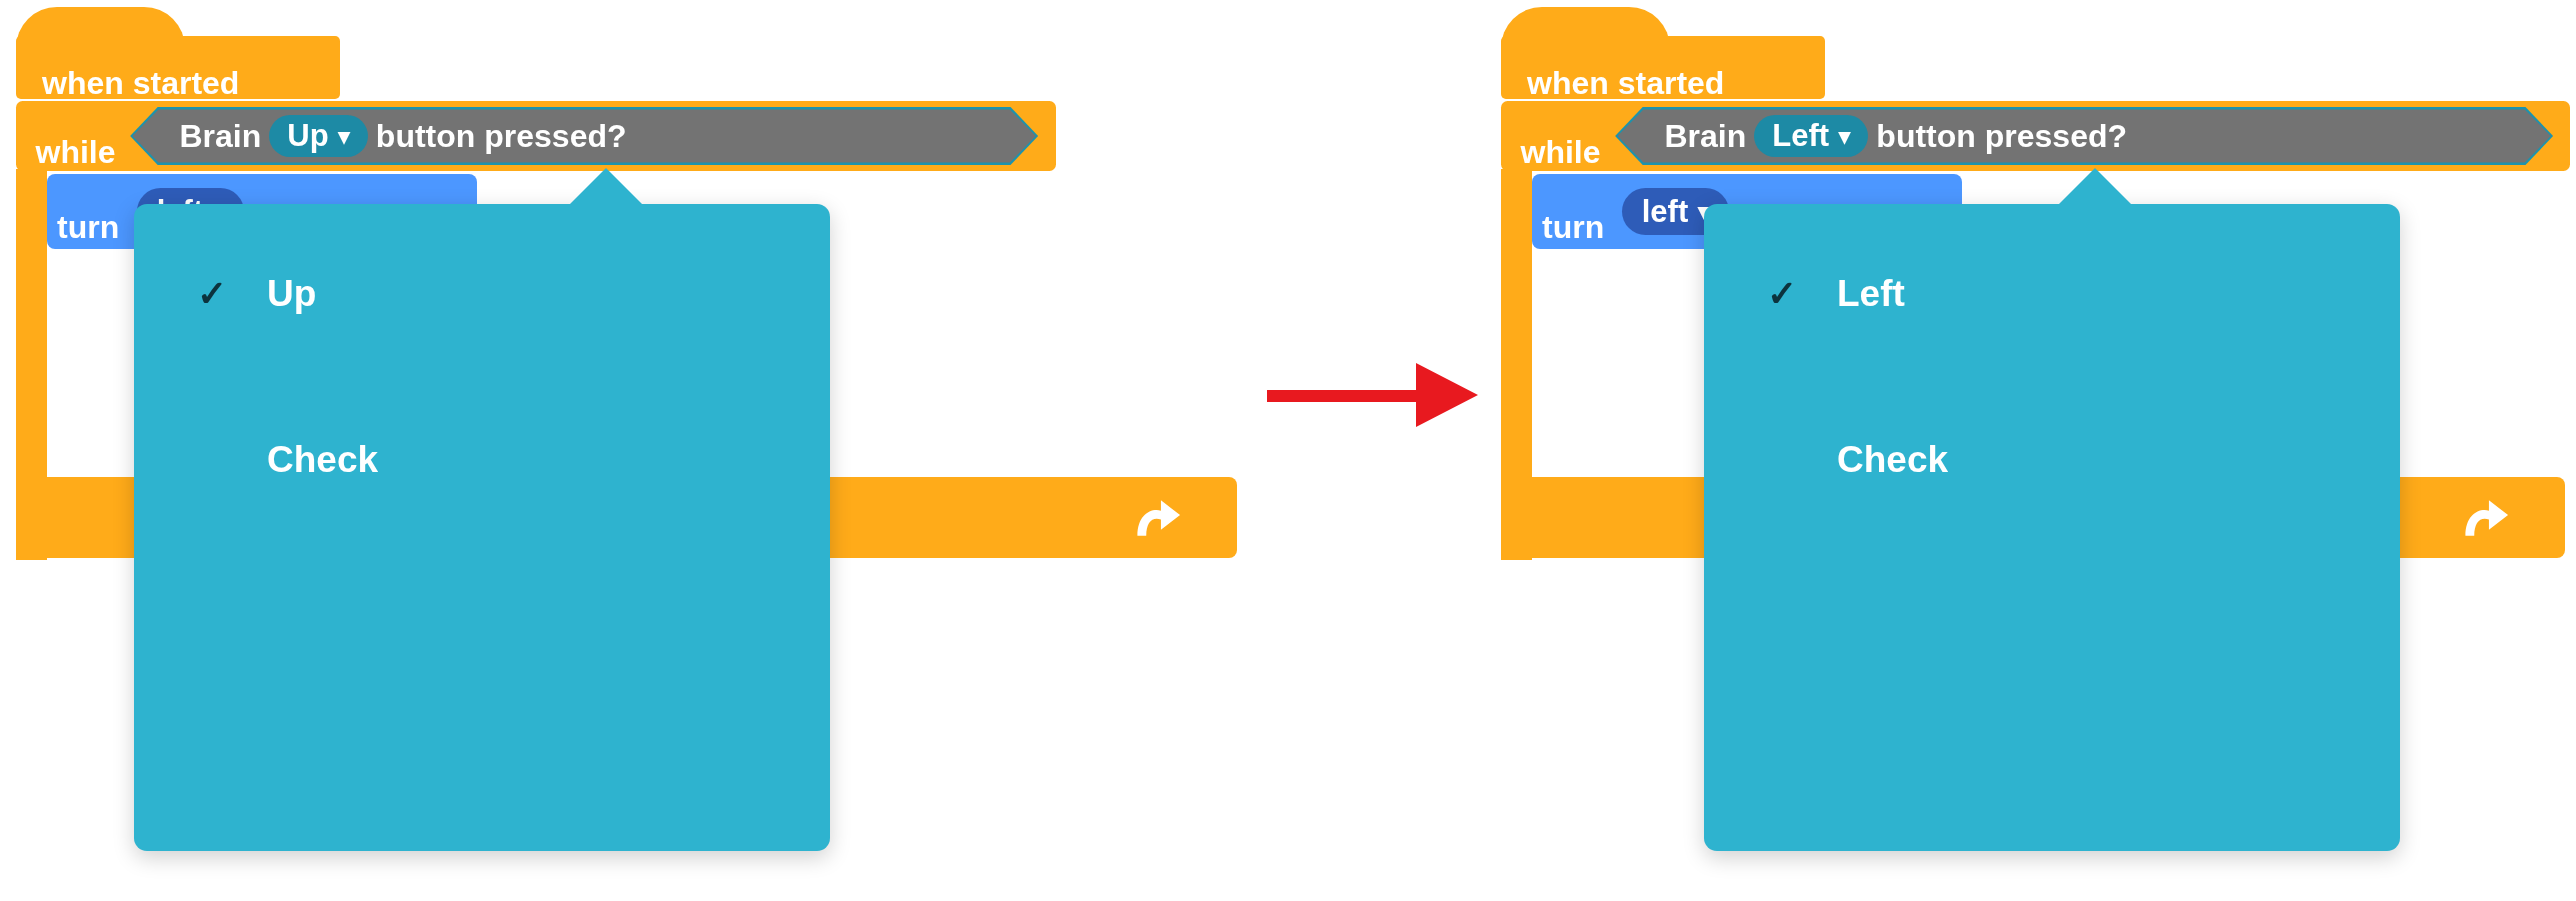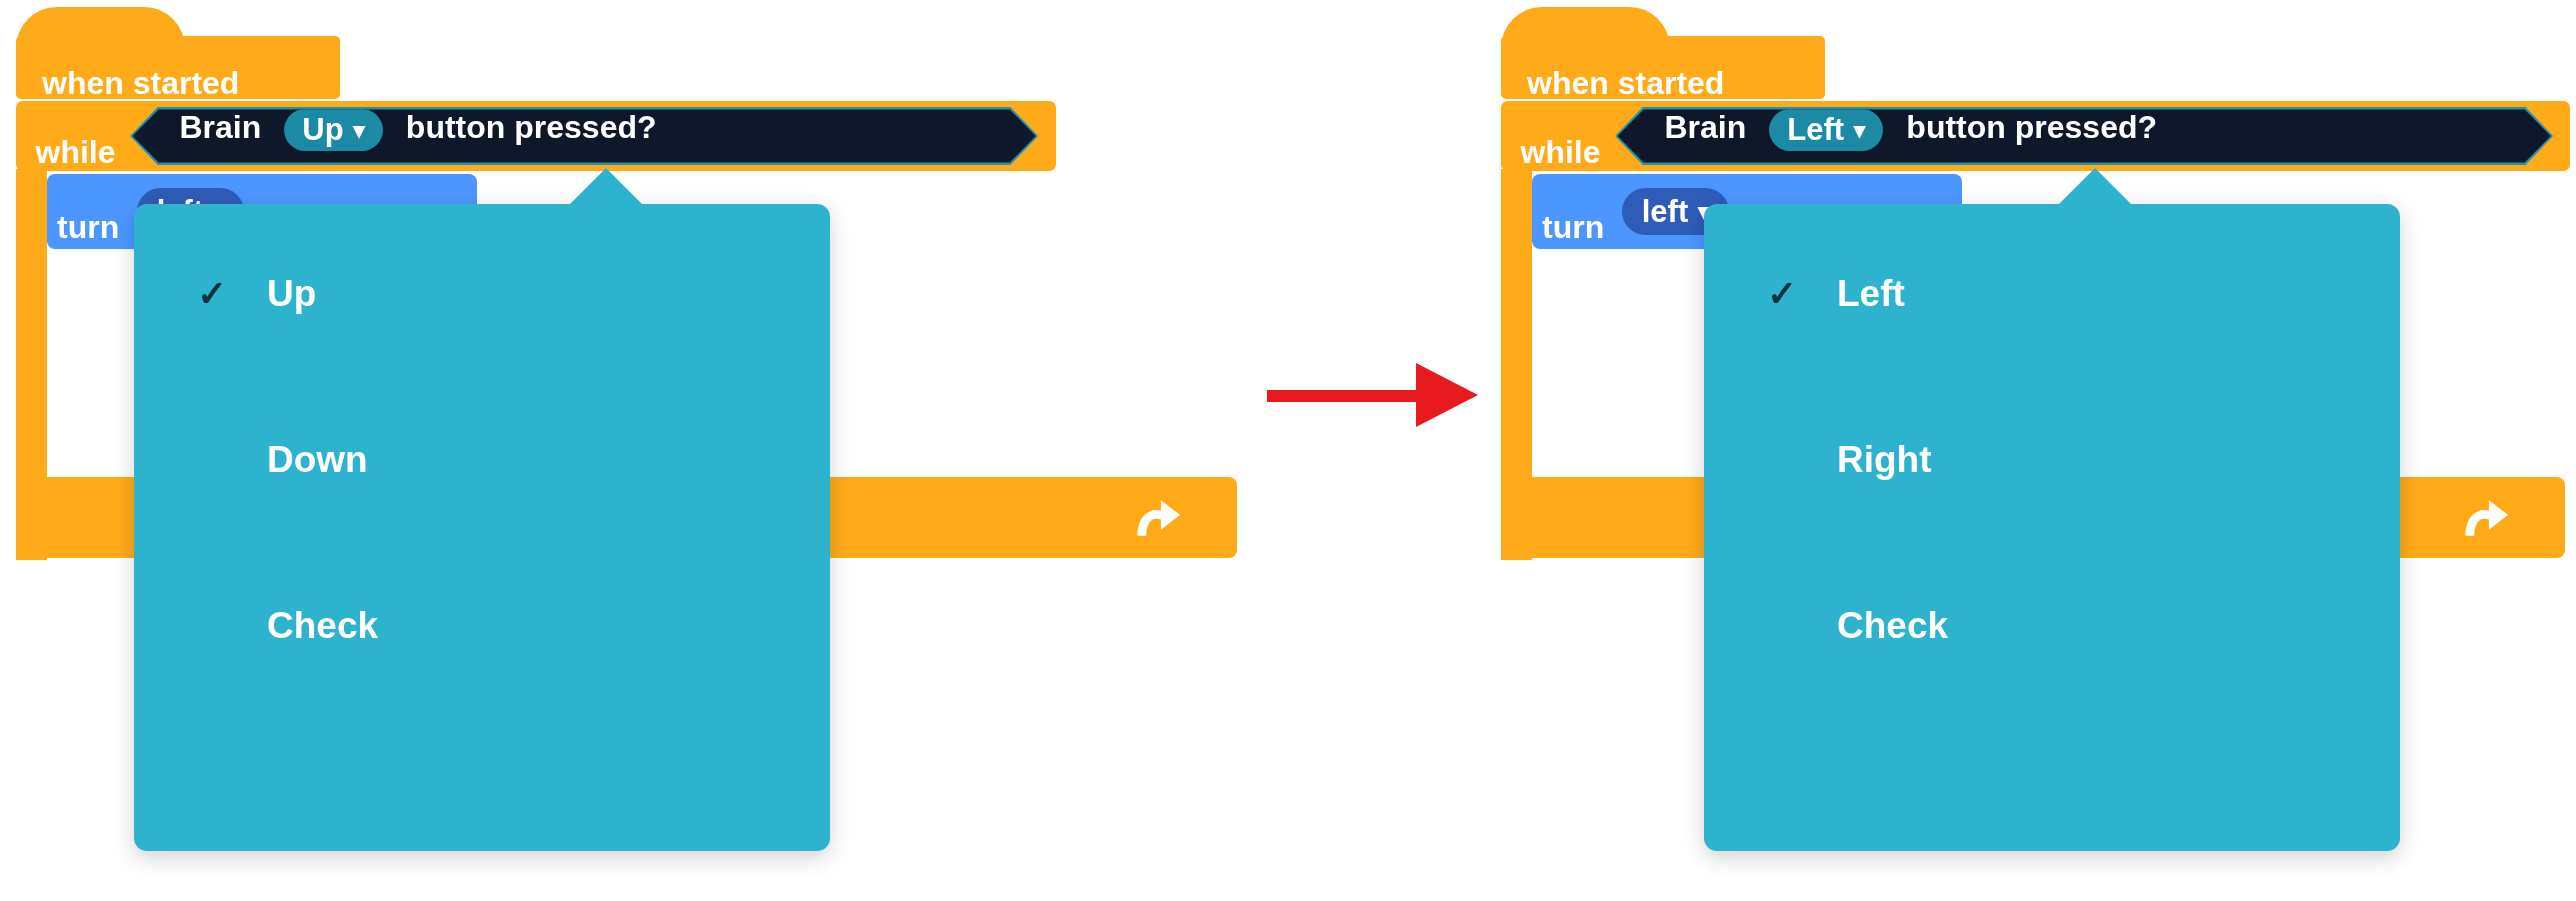--- a/index.html
+++ b/index.html
@@ -52,23 +52,23 @@
   .hex {
     position: relative; height: 58px; flex: 0 0 auto;
     background: #1d93ad;
     clip-path: polygon(0 50%, 27.6px 0, calc(100% - 27.6px) 0, 100% 50%, calc(100% - 27.6px) 100%, 27.6px 100%);
   }
   #panel-before .hex { width: 908px; }
   #panel-after  .hex { width: 938px; }
   .hex-inner {
     position: absolute; inset: 2.4px;
     clip-path: polygon(0 50%, 26px 0, calc(100% - 26px) 0, 100% 50%, calc(100% - 26px) 100%, 26px 100%);
-    background: #0f172a;
-    display: flex; align-items: flex-start;
-    gap: 23px; padding-left: 47px; box-sizing: border-box;
+    background: #737373;
+    display: flex; align-items: center;
+    gap: 8px; padding-left: 47px; box-sizing: border-box;
     color: #ffffff; font-size: 32px; white-space: nowrap;
   }
   .chip {
     height: 42px; border-radius: 21px;
     background: #1d8aa5;
     display: inline-flex; align-items: center; gap: 9.7px;
     padding: 0 18px;
     font-size: 31px; color: #ffffff;
   }
   .caret { font-size: 23px; line-height: 1; }
@@ -193,24 +193,20 @@
   </div>
 
   <div class="menu">
     <div class="menu-pointer"></div>
     <div class="menu-item">
       <span class="menu-check">✓</span>
       <span class="menu-label">Up</span>
     </div>
     <div class="menu-item">
       <span class="menu-check"></span>
-      <span class="menu-label">Down</span>
-    </div>
-    <div class="menu-item">
-      <span class="menu-check"></span>
       <span class="menu-label">Check</span>
     </div>
   </div>
 
 </div>
 
 <div class="transform-arrow">
   <div class="arrow-shaft"></div>
   <div class="arrow-head"></div>
 </div>
@@ -252,22 +248,18 @@
   </div>
 
   <div class="menu">
     <div class="menu-pointer"></div>
     <div class="menu-item">
       <span class="menu-check">✓</span>
       <span class="menu-label">Left</span>
     </div>
     <div class="menu-item">
       <span class="menu-check"></span>
-      <span class="menu-label">Right</span>
-    </div>
-    <div class="menu-item">
-      <span class="menu-check"></span>
       <span class="menu-label">Check</span>
     </div>
   </div>
 
 </div>
 
 
 </body></html>

